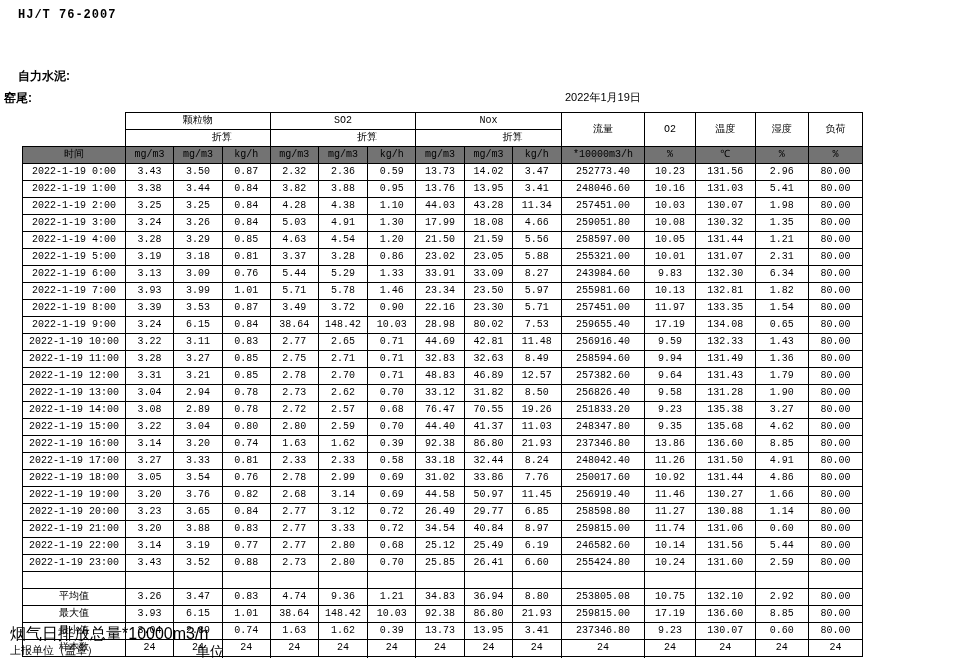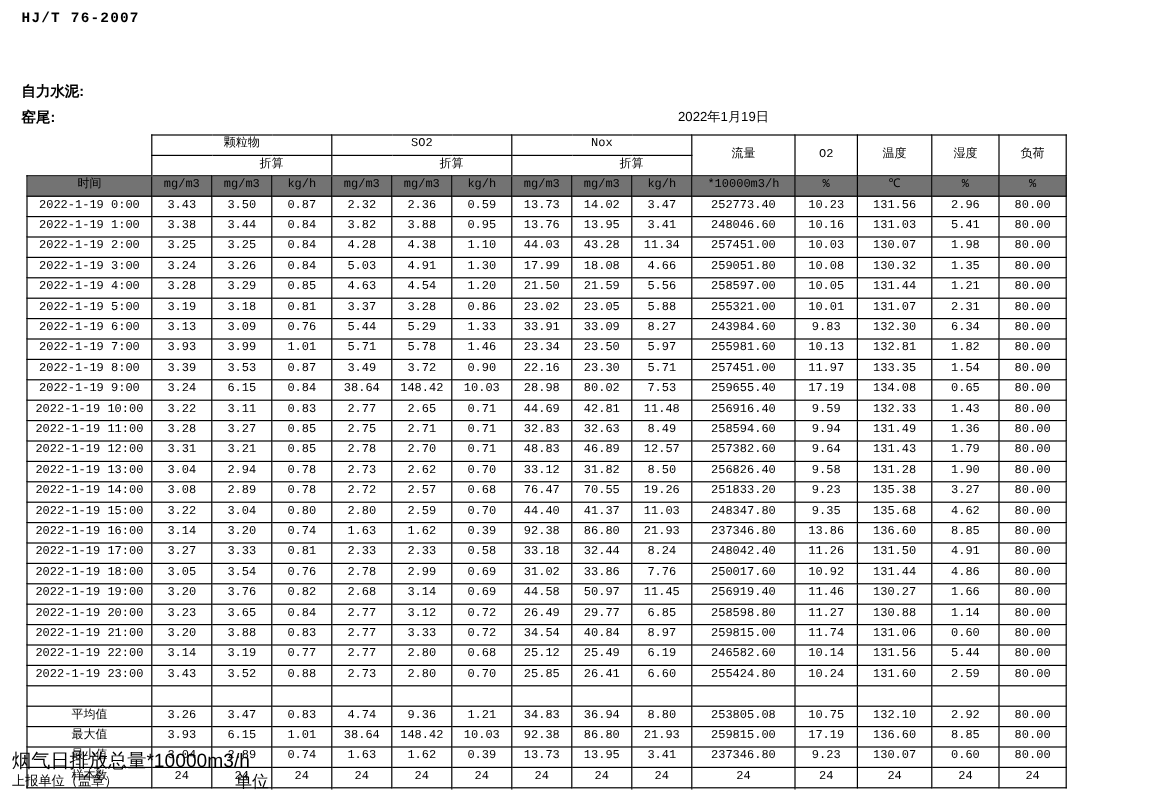--- a/index.html
+++ b/index.html
@@ -4,34 +4,34 @@
 <style>
   html,body{margin:0;padding:0;}
   body{
     width:968px;height:658px;
     background:#ffffff;
     font-family:"Liberation Sans","DejaVu Sans",sans-serif;
     color:#000;
     font-size:11px;
     overflow:hidden;
   }
-  .page{position:relative;width:968px;height:658px;}
+  .page{position:relative;width:863px;height:658px;}
   .std-code{
     position:absolute;left:18px;top:8px;
     font-family:"Liberation Mono","DejaVu Sans Mono",monospace;
     font-size:12px;font-weight:bold;letter-spacing:1px;
   }
   .doc-title{
     position:absolute;left:0;top:30px;width:968px;
     text-align:center;font-size:16px;font-weight:bold;
     letter-spacing:1px;
   }
   .title-inner{display:inline-block;margin-left:-80px;}
   .meta1{position:absolute;left:18px;top:68px;font-size:12px;font-weight:bold;}
-  .meta2{position:absolute;left:18px;top:90px;font-size:12px;font-weight:bold;}
+  .meta2{position:absolute;left:4px;top:90px;font-size:12px;font-weight:bold;}
   .meta-date{position:absolute;left:565px;top:90px;font-size:11px;text-align:right;}
   table.main{
     position:absolute;left:22px;top:112px;
     border-collapse:collapse;
     table-layout:fixed;
   }
   table.main td,table.main th{
     border:1px solid #000;
     font-size:10px;
     font-family:"Liberation Mono","DejaVu Sans Mono",monospace;

